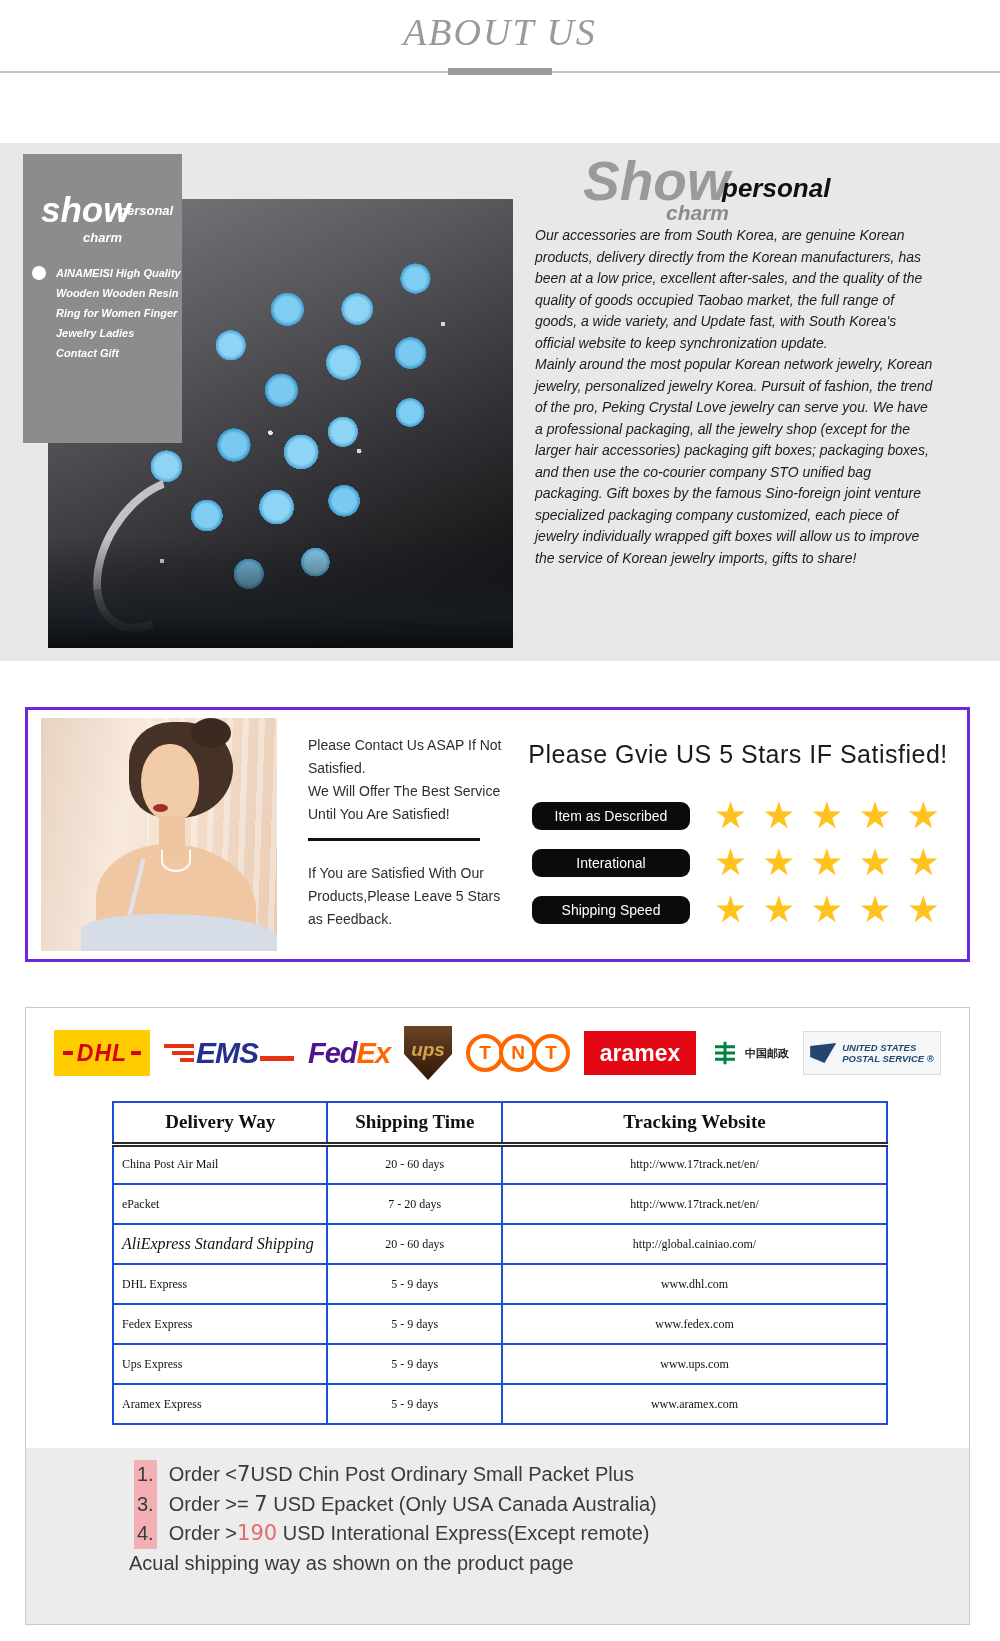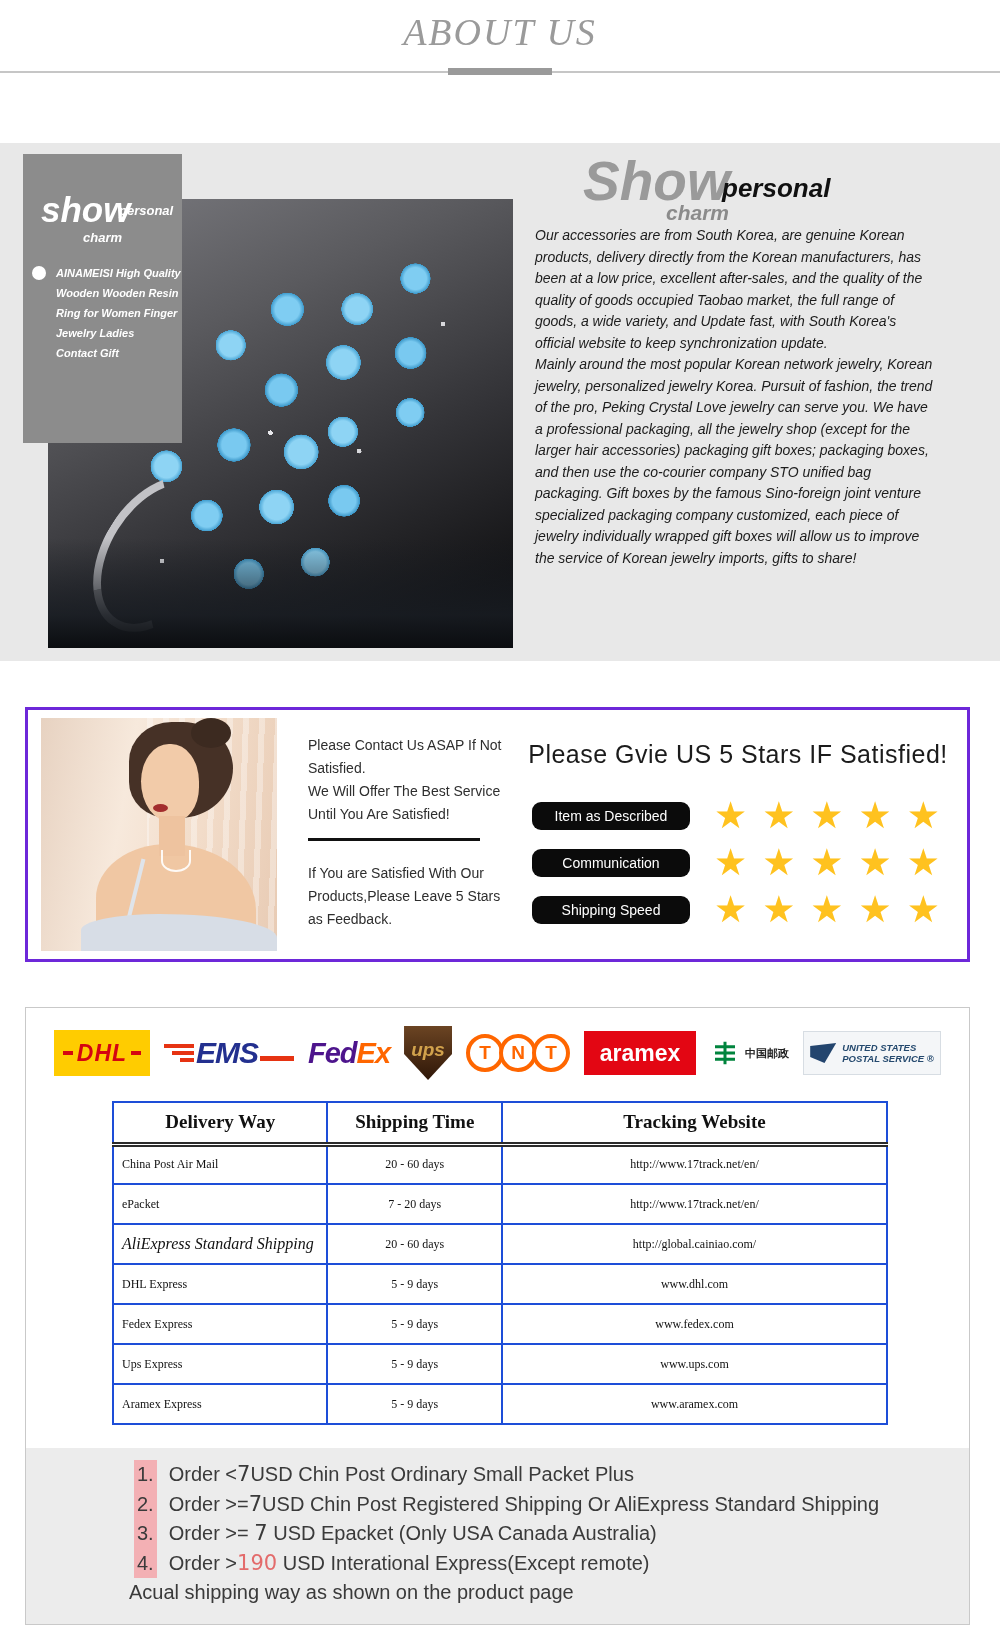--- a/index.html
+++ b/index.html
@@ -215,21 +215,21 @@
       <p>If You are Satisfied With Our Products,Please Leave 5 Stars as Feedback.</p>
     </div>
 
     <div class="fb-title">Please Gvie US 5 Stars IF Satisfied!</div>
 
     <div class="rate-row r0">
       <span class="pill">Item as Described</span>
       <span class="stars">★★★★★</span>
     </div>
     <div class="rate-row r1">
-      <span class="pill">Communication</span>
+      <span class="pill">Interational</span>
       <span class="stars">★★★★★</span>
     </div>
     <div class="rate-row r2">
       <span class="pill">Shipping Speed</span>
       <span class="stars">★★★★★</span>
     </div>
   </div>
 
   <div class="ship-box">
 
@@ -317,23 +317,20 @@
           <td>www.aramex.com</td>
         </tr>
       </tbody>
     </table>
 
     <div class="notes">
       <div class="note-line">
         <span class="note-num">1.</span><span>Order &lt;</span><span class="note-amt">7</span><span>USD Chin Post Ordinary Small Packet Plus</span>
       </div>
       <div class="note-line">
-        <span class="note-num">2.</span><span>Order &gt;=</span><span class="note-amt">7</span><span>USD Chin Post Registered Shipping Or AliExpress Standard Shipping</span>
-      </div>
-      <div class="note-line">
         <span class="note-num">3.</span><span>Order &gt;= </span><span class="note-amt">7</span><span> USD Epacket (Only USA Canada Australia)</span>
       </div>
       <div class="note-line">
         <span class="note-num">4.</span><span>Order &gt;</span><span class="note-amt red">190</span><span> USD Interational Express(Except remote)</span>
       </div>
       <div class="note-footer">Acual shipping way as shown on the product page</div>
     </div>
   </div>
 
 </div>

